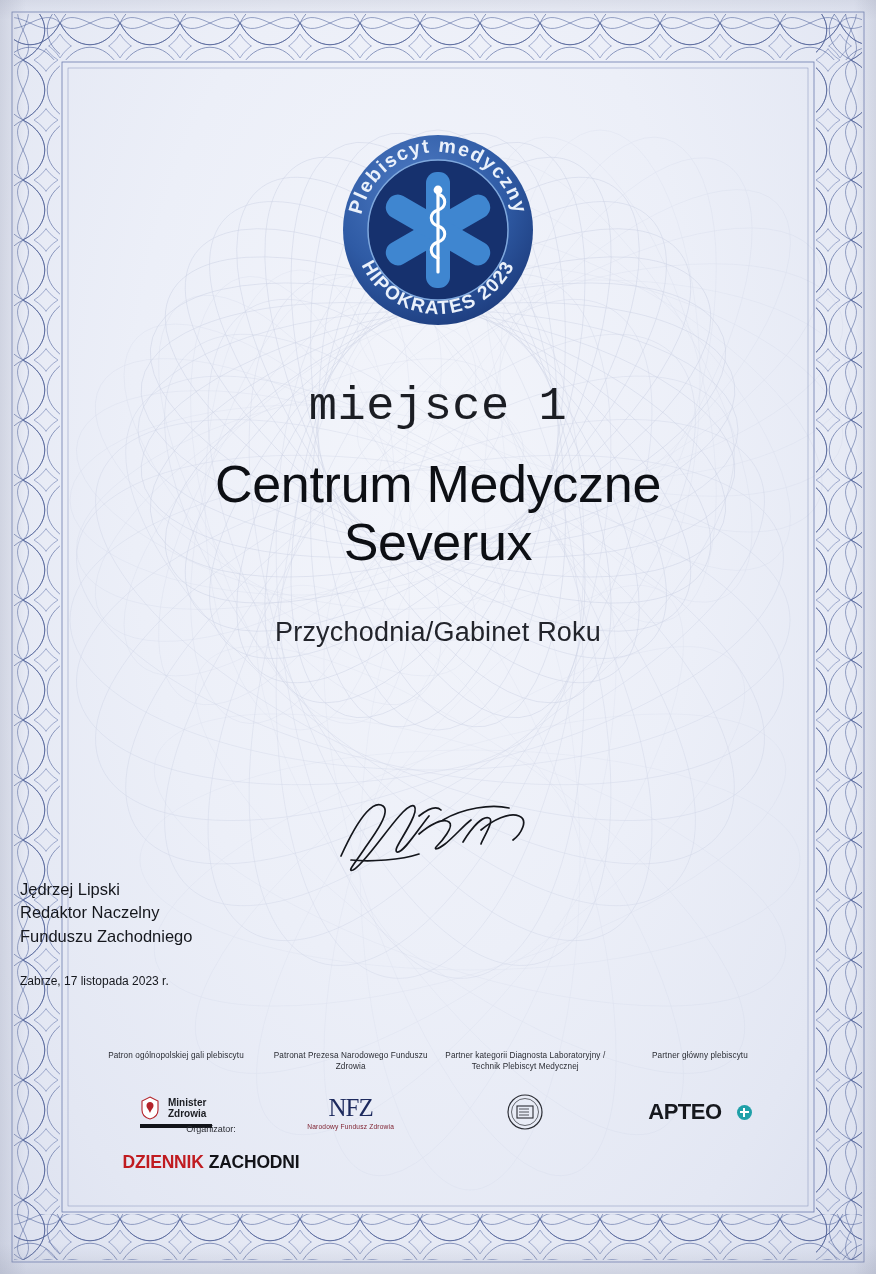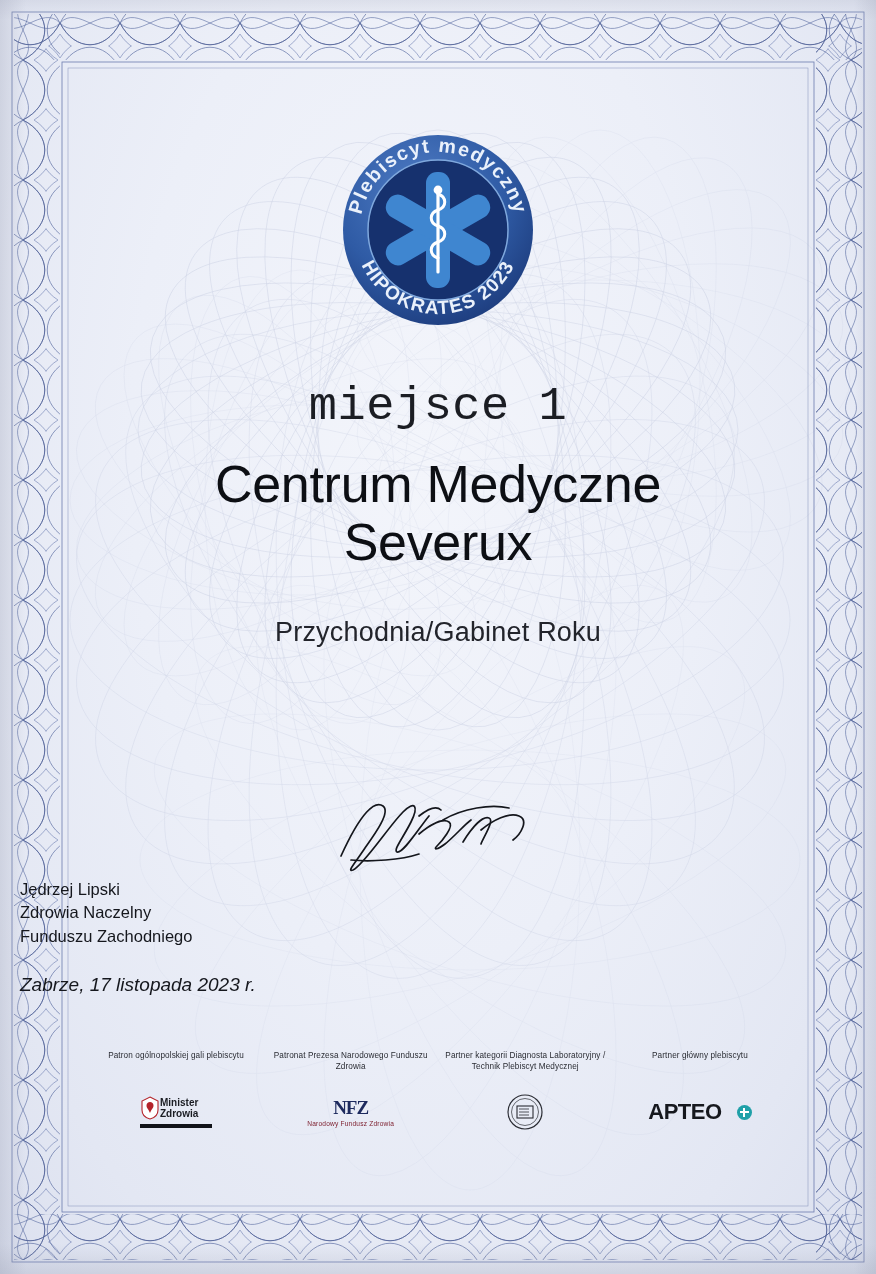--- a/index.html
+++ b/index.html
@@ -108,23 +108,22 @@
     margin: 0 auto;
   }
   .sig-lines {
     margin-top: 2px;
     font-size: 16.5px;
     line-height: 1.42;
     color: #15171d;
   }
   .place-date {
     margin-top: 26px;
-    font-size: 19px;
+    font-size: 12px;
     color: #15171d;
-    font-style: italic;
   }
 
   
   .sponsors {
     position: absolute;
     left: 96px;
     right: 96px;
     top: 1005px;
     display: flex;
     justify-content: space-between;
@@ -147,43 +146,43 @@
     height: 44px;
     display: flex;
     align-items: center;
     justify-content: center;
   }
 
   
   .mz {
     display: flex;
     align-items: center;
-    gap: 0;
+    gap: 8px;
   }
   .mz-eagle {
     width: 20px; height: 24px;
   }
   .mz-text {
     text-align: left;
     font-size: 10px;
     line-height: 1.12;
     color: #1a1c22;
     font-weight: 600;
   }
   .mz-bar {
     margin-top: 4px;
     width: 72px;
     height: 4px;
     background: #111319;
   }
 
   
   .nfz-main {
-    font-size: 19px;
-    font-weight: 700;
+    font-size: 25px;
+    font-weight: 400;
     letter-spacing: -1px;
     color: #1d2a5e;
     font-family: "Liberation Serif", serif;
   }
   .nfz-sub {
     font-size: 6.6px;
     color: #7b1b2a;
     letter-spacing: 0.2px;
     margin-top: 1px;
   }
@@ -429,21 +428,21 @@
         <path d="M96,44 C108,34 120,28 126,32 C132,36 118,52 114,56 C110,60 114,60 122,54 C130,48 142,34 148,30"></path>
         <path d="M140,52 C150,36 160,26 166,28 C172,30 160,48 158,54"></path>
         <path d="M158,40 C170,30 186,22 196,26 C206,30 198,44 190,50"></path>
         <path d="M120,30 C140,18 168,14 186,18"></path>
         <path d="M96,26 C106,18 114,16 118,20"></path>
         <path d="M28,70 C48,72 78,70 96,64"></path>
       </g>
     </svg>
     <div class="sig-lines">
       <div>Jędrzej Lipski</div>
-      <div>Zdrowia Naczelny</div>
+      <div>Redaktor Naczelny</div>
       <div>Funduszu Zachodniego</div>
     </div>
     <div class="place-date">Zabrze, 17 listopada 2023 r.</div>
   </div>
 
   <div class="sponsors">
 
     <div class="sponsor">
       <div class="sponsor-caption">Patron ogólnopolskiej gali plebiscytu</div>
       <div class="sponsor-logo">
@@ -490,14 +489,21 @@
       <div class="sponsor-logo">
         <div class="apteo">
           <span>APTEO</span>
           <span class="apteo-plus"></span>
         </div>
       </div>
     </div>
 
   </div>
 
+  <div class="organizer">
+    <div class="organizer-caption">Organizator:</div>
+    <div class="dz-logo">
+      <span class="dz-red">DZIENNIK</span>
+      <span class="dz-black">ZACHODNI</span>
+    </div>
+  </div>
 
 </div>
 
 </body></html>

